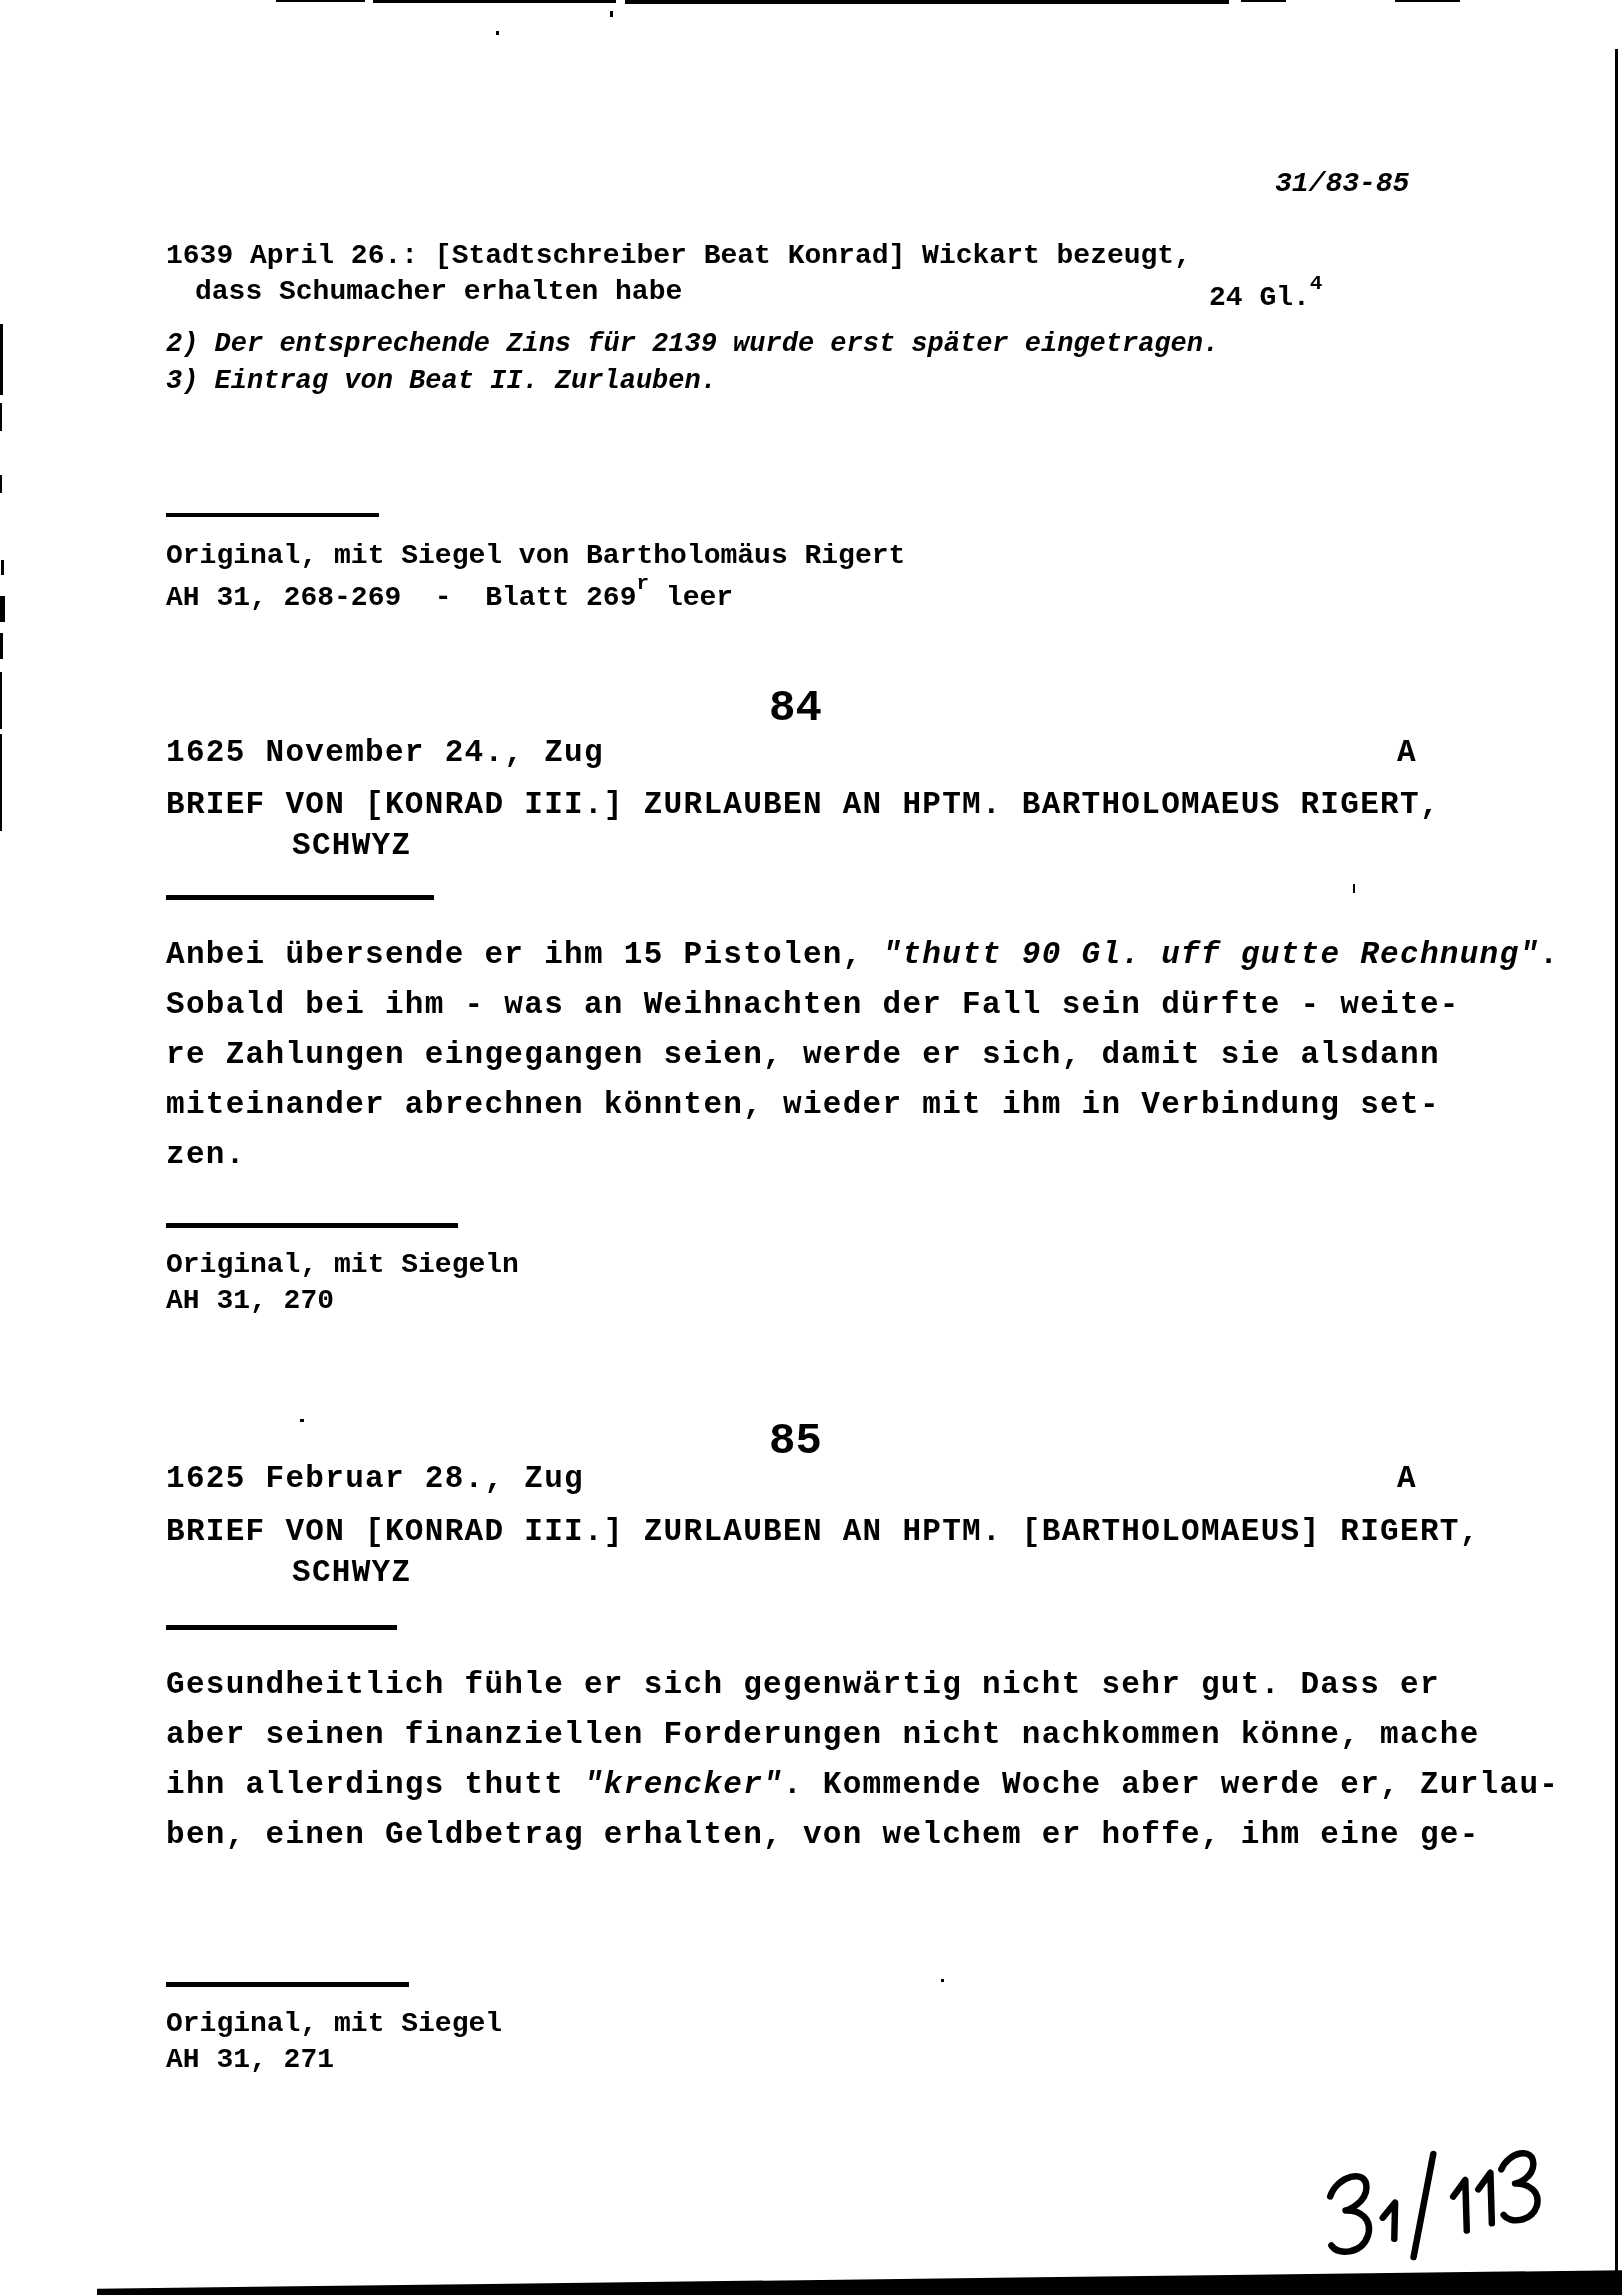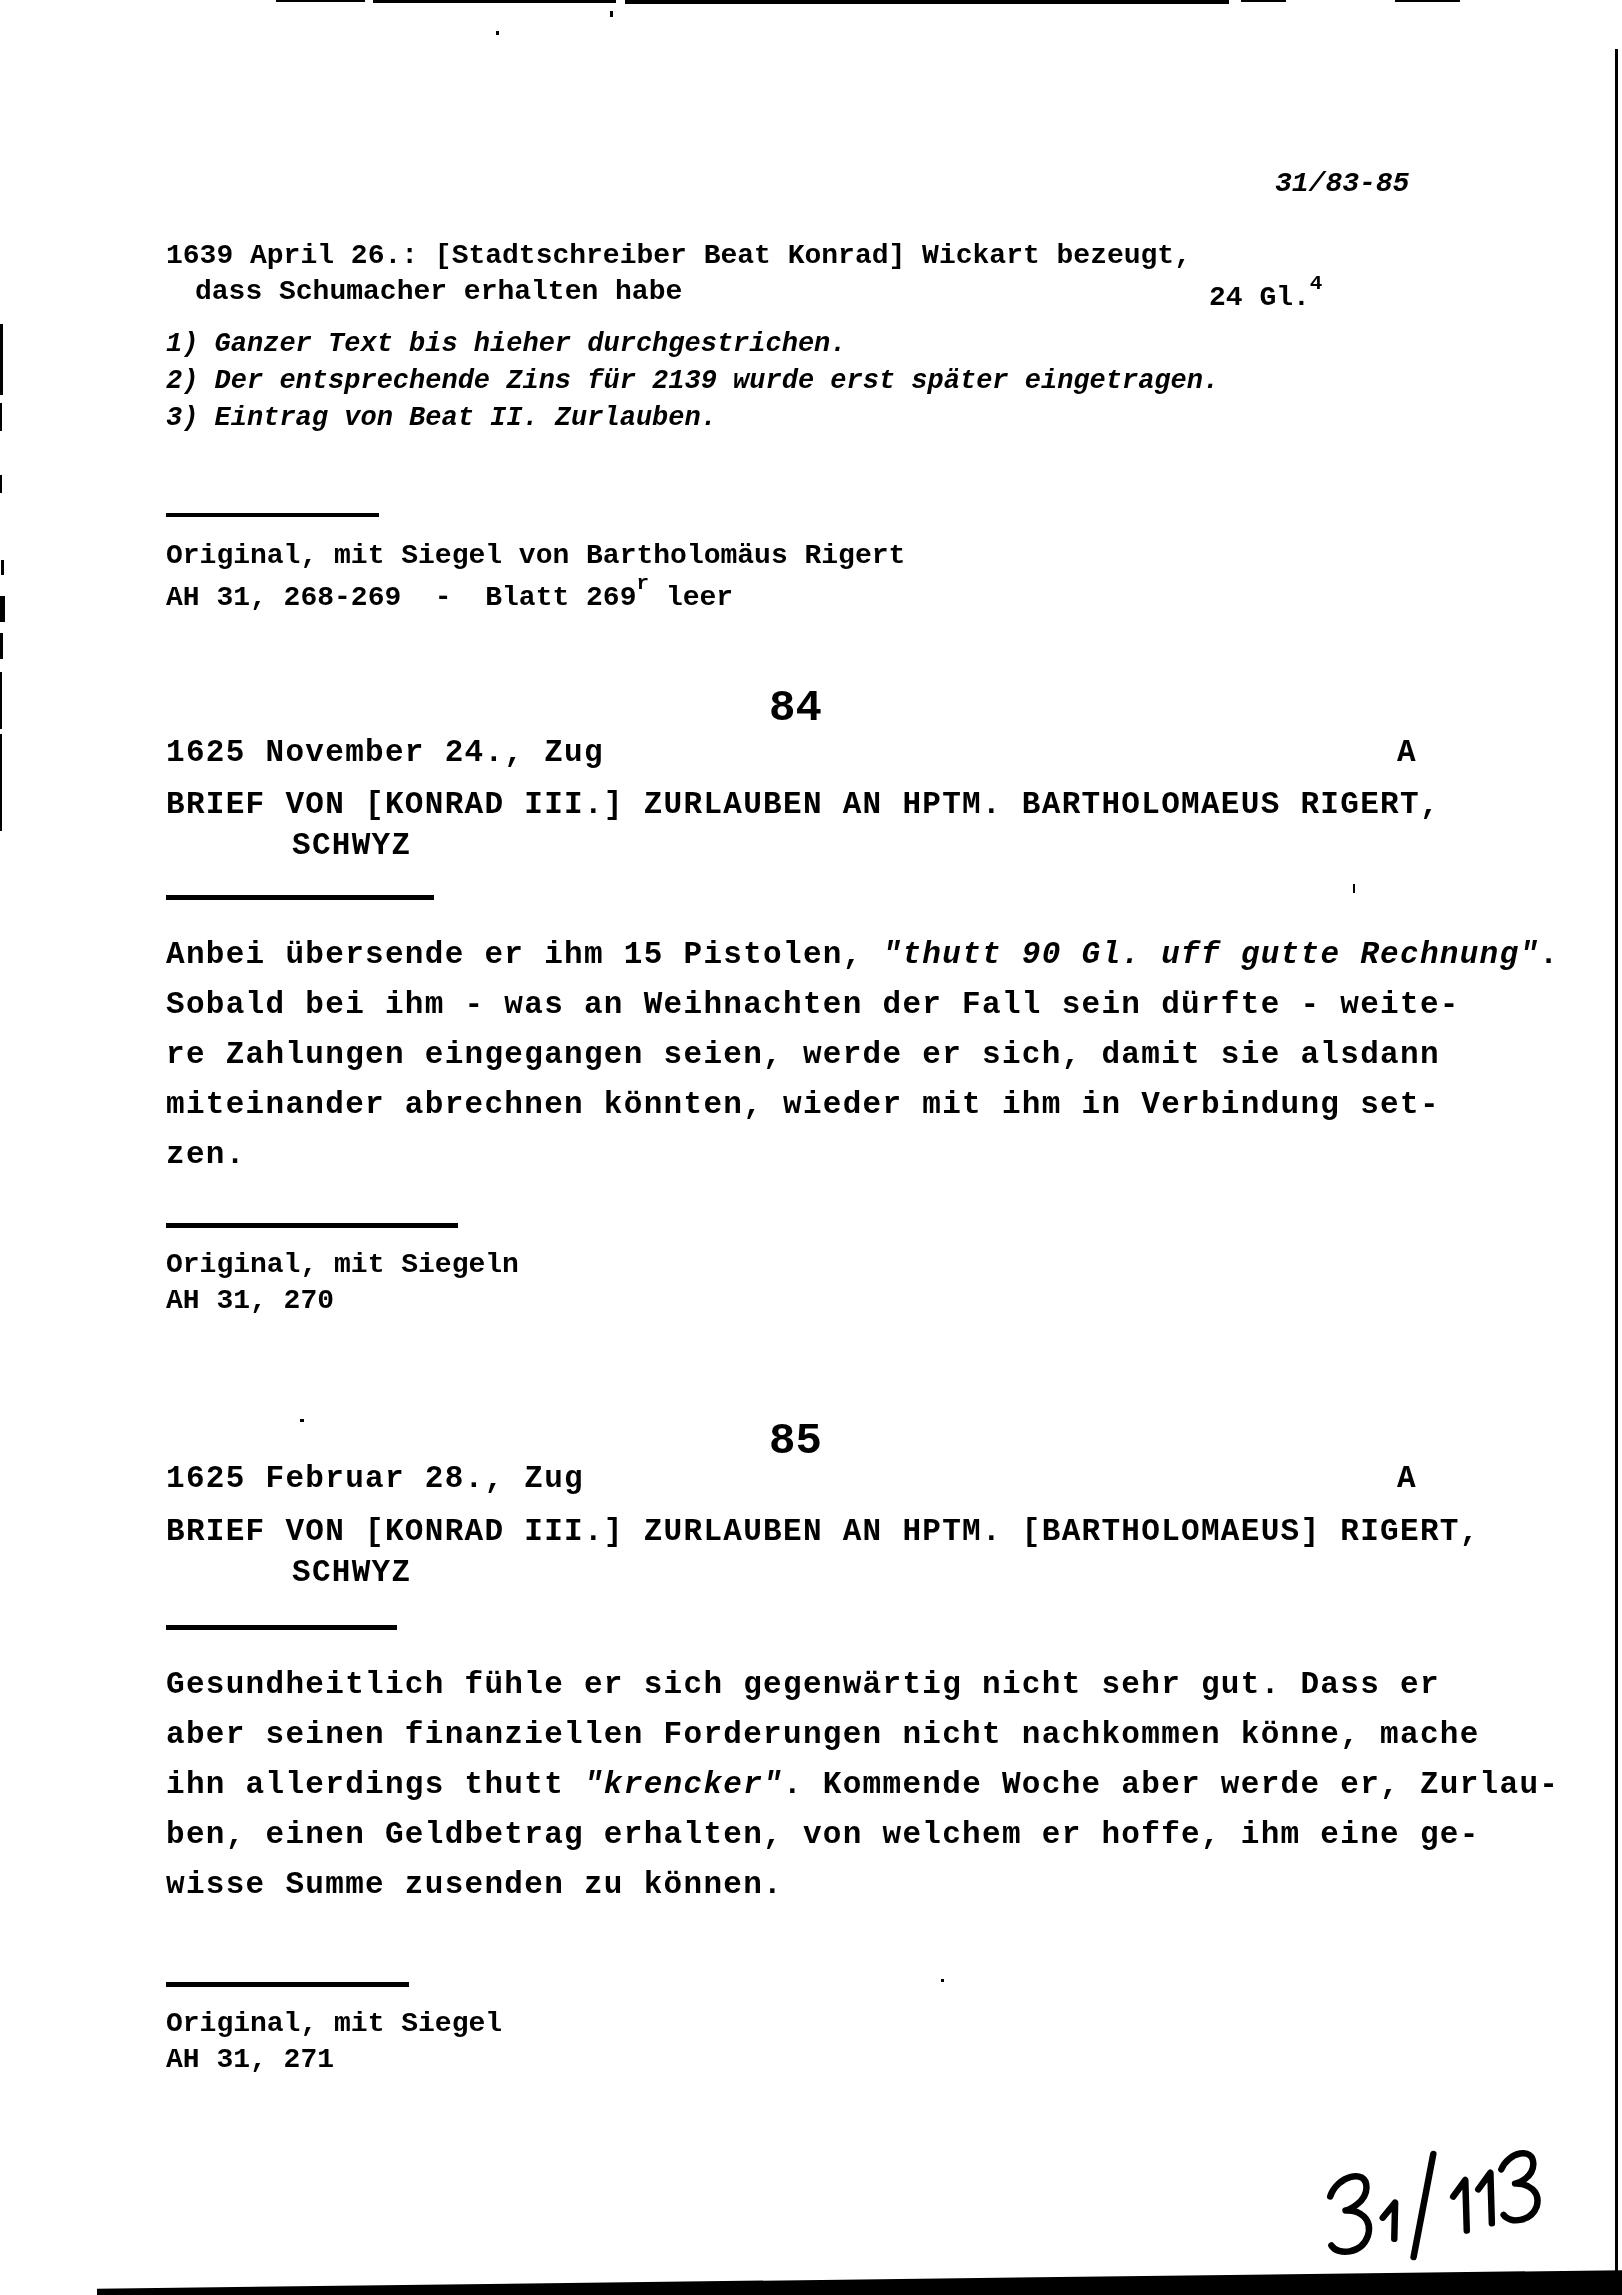--- a/index.html
+++ b/index.html
@@ -50,21 +50,20 @@
 
   <div class="abs t-narrow t-ital" style="left:1275px;top:165px">31/83-85</div>
 
   <div class="abs t-narrow seg" style="left:166px;top:237px">1639 April 26.: [Stadtschreiber Beat Konrad] Wickart bezeugt,</div>
   <div class="abs t-narrow seg" style="left:195px;top:273px">dass Schumacher erhalten habe</div>
   <div class="abs t-narrow" style="left:1209px;top:273px">
     <span class="seg">24 Gl.</span><sup class="fn">4</sup>
   </div>
 
   <div class="abs" style="left:166px;top:326px">
-    <div class="t-foot seg">1) Ganzer Text bis hieher durchgestrichen.</div>
     <div class="t-foot seg">2) Der entsprechende Zins für 2139 wurde erst später eingetragen.</div>
     <div class="t-foot seg">3) Eintrag von Beat II. Zurlauben.</div>
   </div>
 
   <div class="abs divider" style="left:166px;top:513px;width:213px"></div>
 
   <div class="abs t-narrow seg" style="left:166px;top:537px">Original, mit Siegel von Bartholomäus Rigert</div>
   <div class="abs t-narrow" style="left:166px;top:573px">
     <span class="seg">AH 31, 268-269  -  Blatt 269</span><sup class="fn">r</sup><span class="seg"> leer</span>
   </div>
@@ -95,21 +94,20 @@
   <div class="abs t-wide seg" style="left:166px;top:1507px">BRIEF VON [KONRAD III.] ZURLAUBEN AN HPTM. [BARTHOLOMAEUS] RIGERT,</div>
   <div class="abs t-wide seg" style="left:292px;top:1548px">SCHWYZ</div>
 
   <div class="abs divider" style="left:166px;top:1625px;width:231px;height:4.9px"></div>
 
   <div class="abs" style="left:166px;top:1660px">
     <div class="t-wide"><span class="seg">Gesundheitlich fühle er sich gegenwärtig nicht sehr gut. Dass er</span><span class="seg q"></span><span class="seg"></span></div>
     <div class="t-wide"><span class="seg">aber seinen finanziellen Forderungen nicht nachkommen könne, mache</span><span class="seg q"></span><span class="seg"></span></div>
     <div class="t-wide"><span class="seg">ihn allerdings thutt </span><span class="seg q">"krencker"</span><span class="seg">. Kommende Woche aber werde er, Zurlau-</span></div>
     <div class="t-wide"><span class="seg">ben, einen Geldbetrag erhalten, von welchem er hoffe, ihm eine ge-</span><span class="seg q"></span><span class="seg"></span></div>
-    <div class="t-wide"><span class="seg">wisse Summe zusenden zu können.</span><span class="seg q"></span><span class="seg"></span></div>
   </div>
 
   <div class="abs divider" style="left:166px;top:1982px;width:243px;height:4.9px"></div>
   <div class="abs t-narrow seg" style="left:166px;top:2005px">Original, mit Siegel</div>
   <div class="abs t-narrow seg" style="left:166px;top:2041px">AH 31, 271</div>
 
   <svg class="abs hand" style="left:1310px;top:2149px" width="251" height="110" viewBox="0 0 310 135" role="img" aria-label="31/113">
     <path d="M28,38 C40,14 78,10 74,34 C71,52 48,58 44,58 C62,60 76,74 66,94 C55,114 26,112 20,98"></path>
     <path d="M88,74 L106,58 L98,102"></path>
     <path d="M162,6 L118,128"></path>

